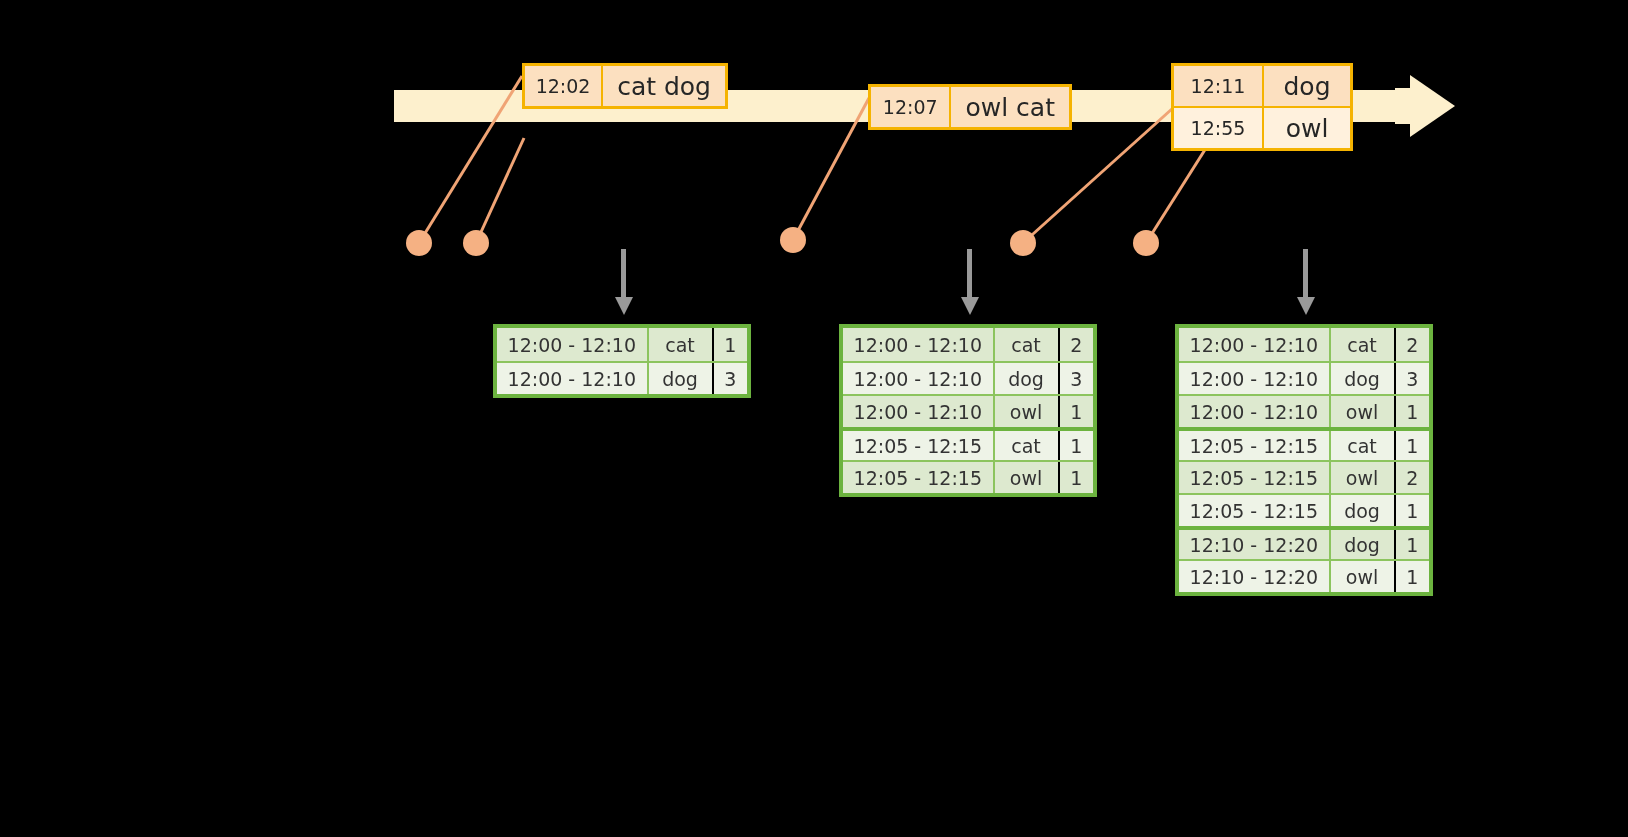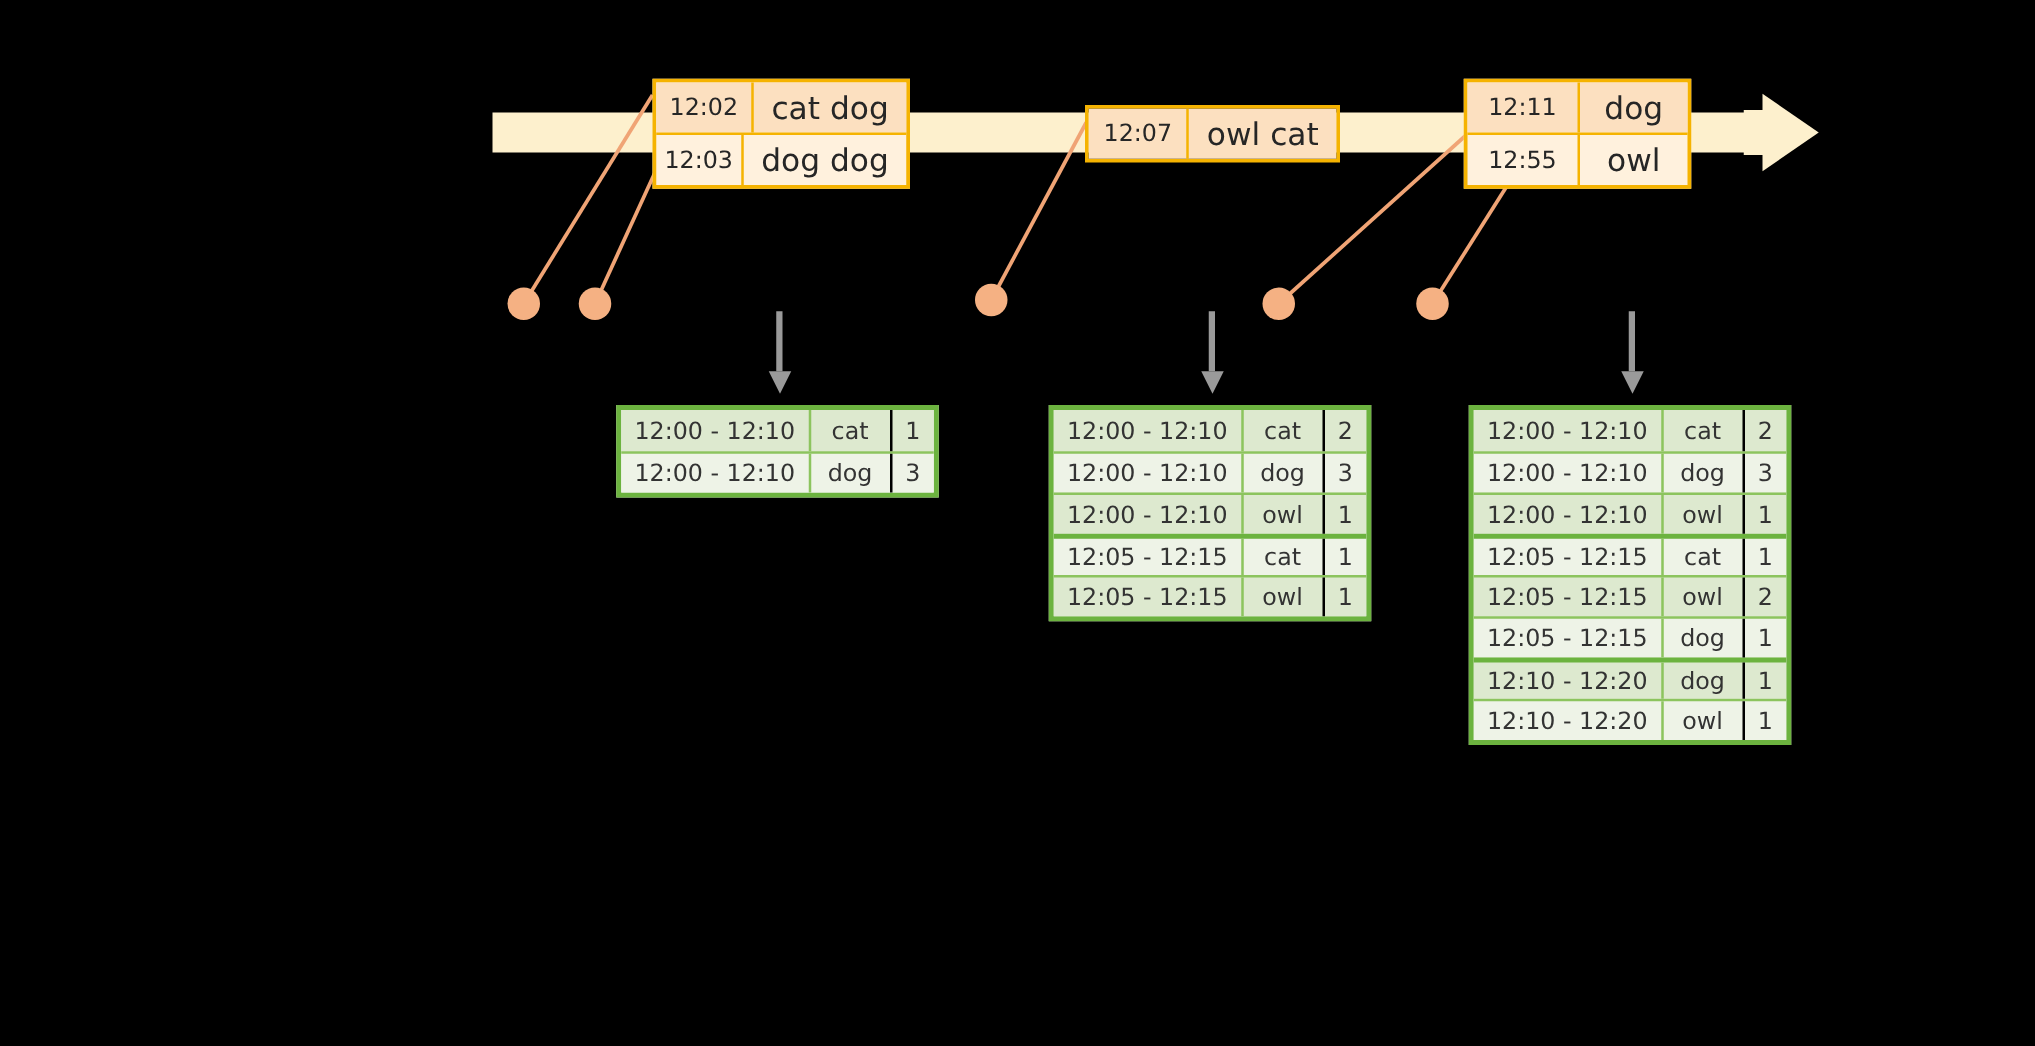--- a/index.html
+++ b/index.html
@@ -198,24 +198,20 @@
       <div class="dot" style="left: 793px; top: 240px; background: rgb(245, 177, 131);"></div>
       <div class="dot" style="left: 1023px; top: 243px; background: rgb(245, 177, 131);"></div>
       <div class="dot" style="left: 1146px; top: 243px; background: rgb(245, 177, 131);"></div>
     </div>
 
   <div class="event-box" id="event-box-1">
     <div class="event-row shade">
       <div class="event-time">12:02</div>
       <div class="event-words">cat dog</div>
     </div>
-    <div class="event-row">
-      <div class="event-time">12:03</div>
-      <div class="event-words">dog dog</div>
-    </div>
   </div>
 
   <div class="event-box" id="event-box-2">
     <div class="event-row shade">
       <div class="event-time">12:07</div>
       <div class="event-words">owl cat</div>
     </div>
   </div>
 
   <div class="event-box" id="event-box-3">

